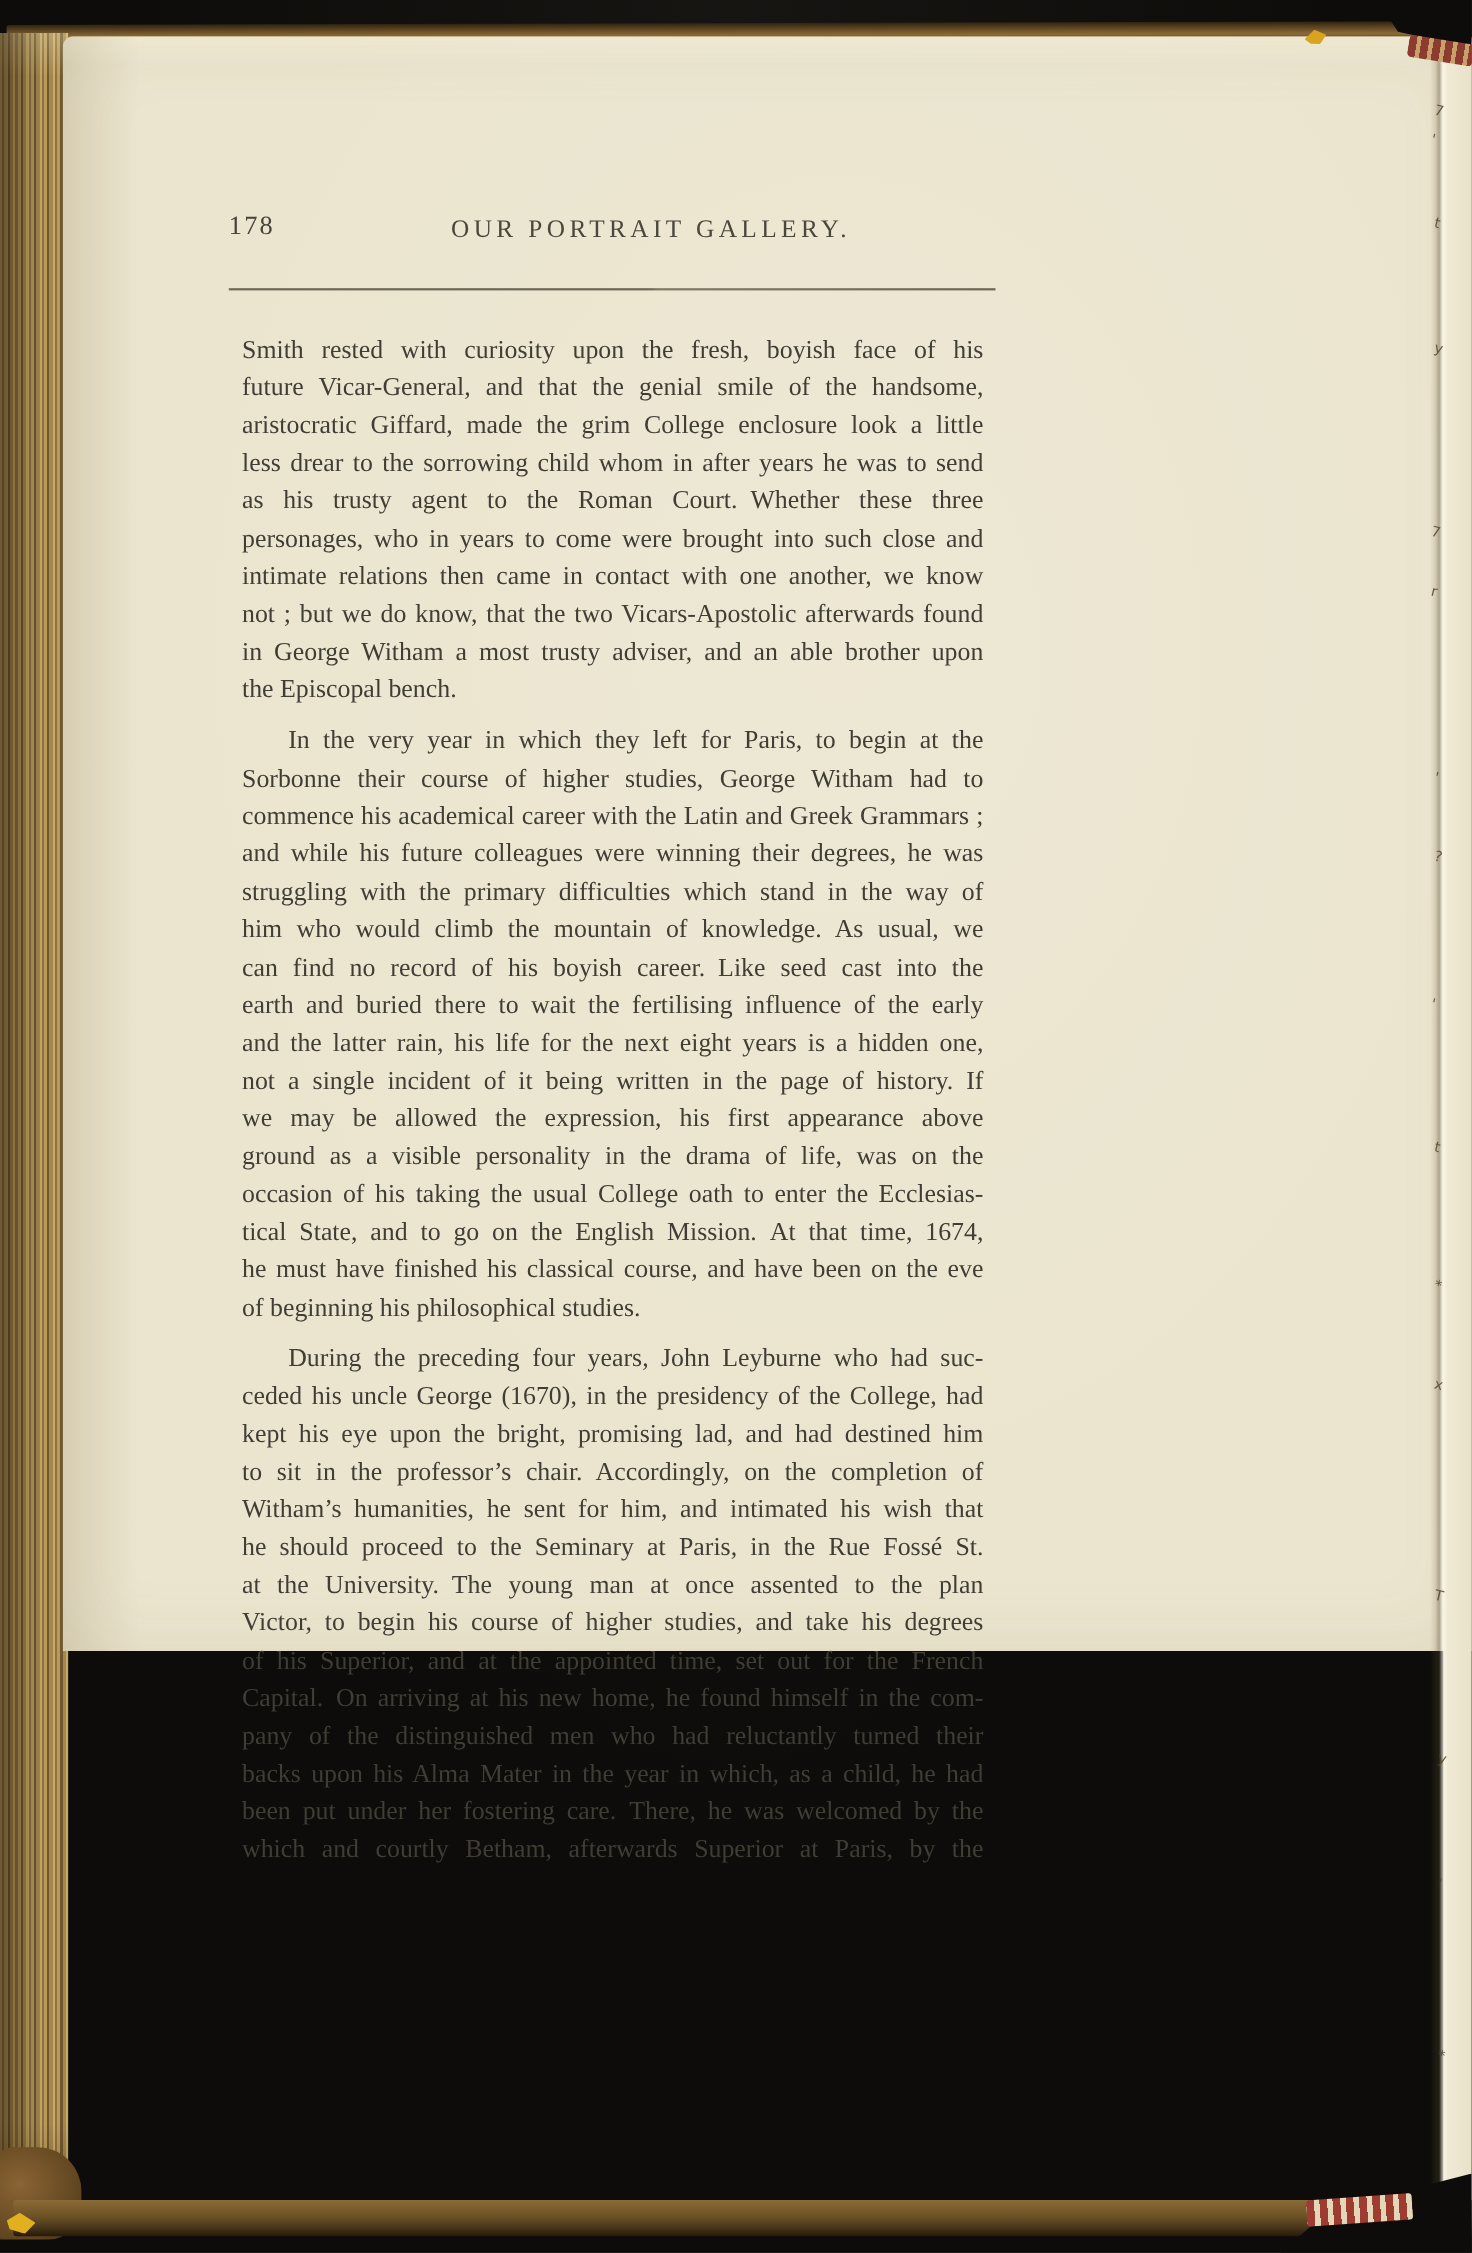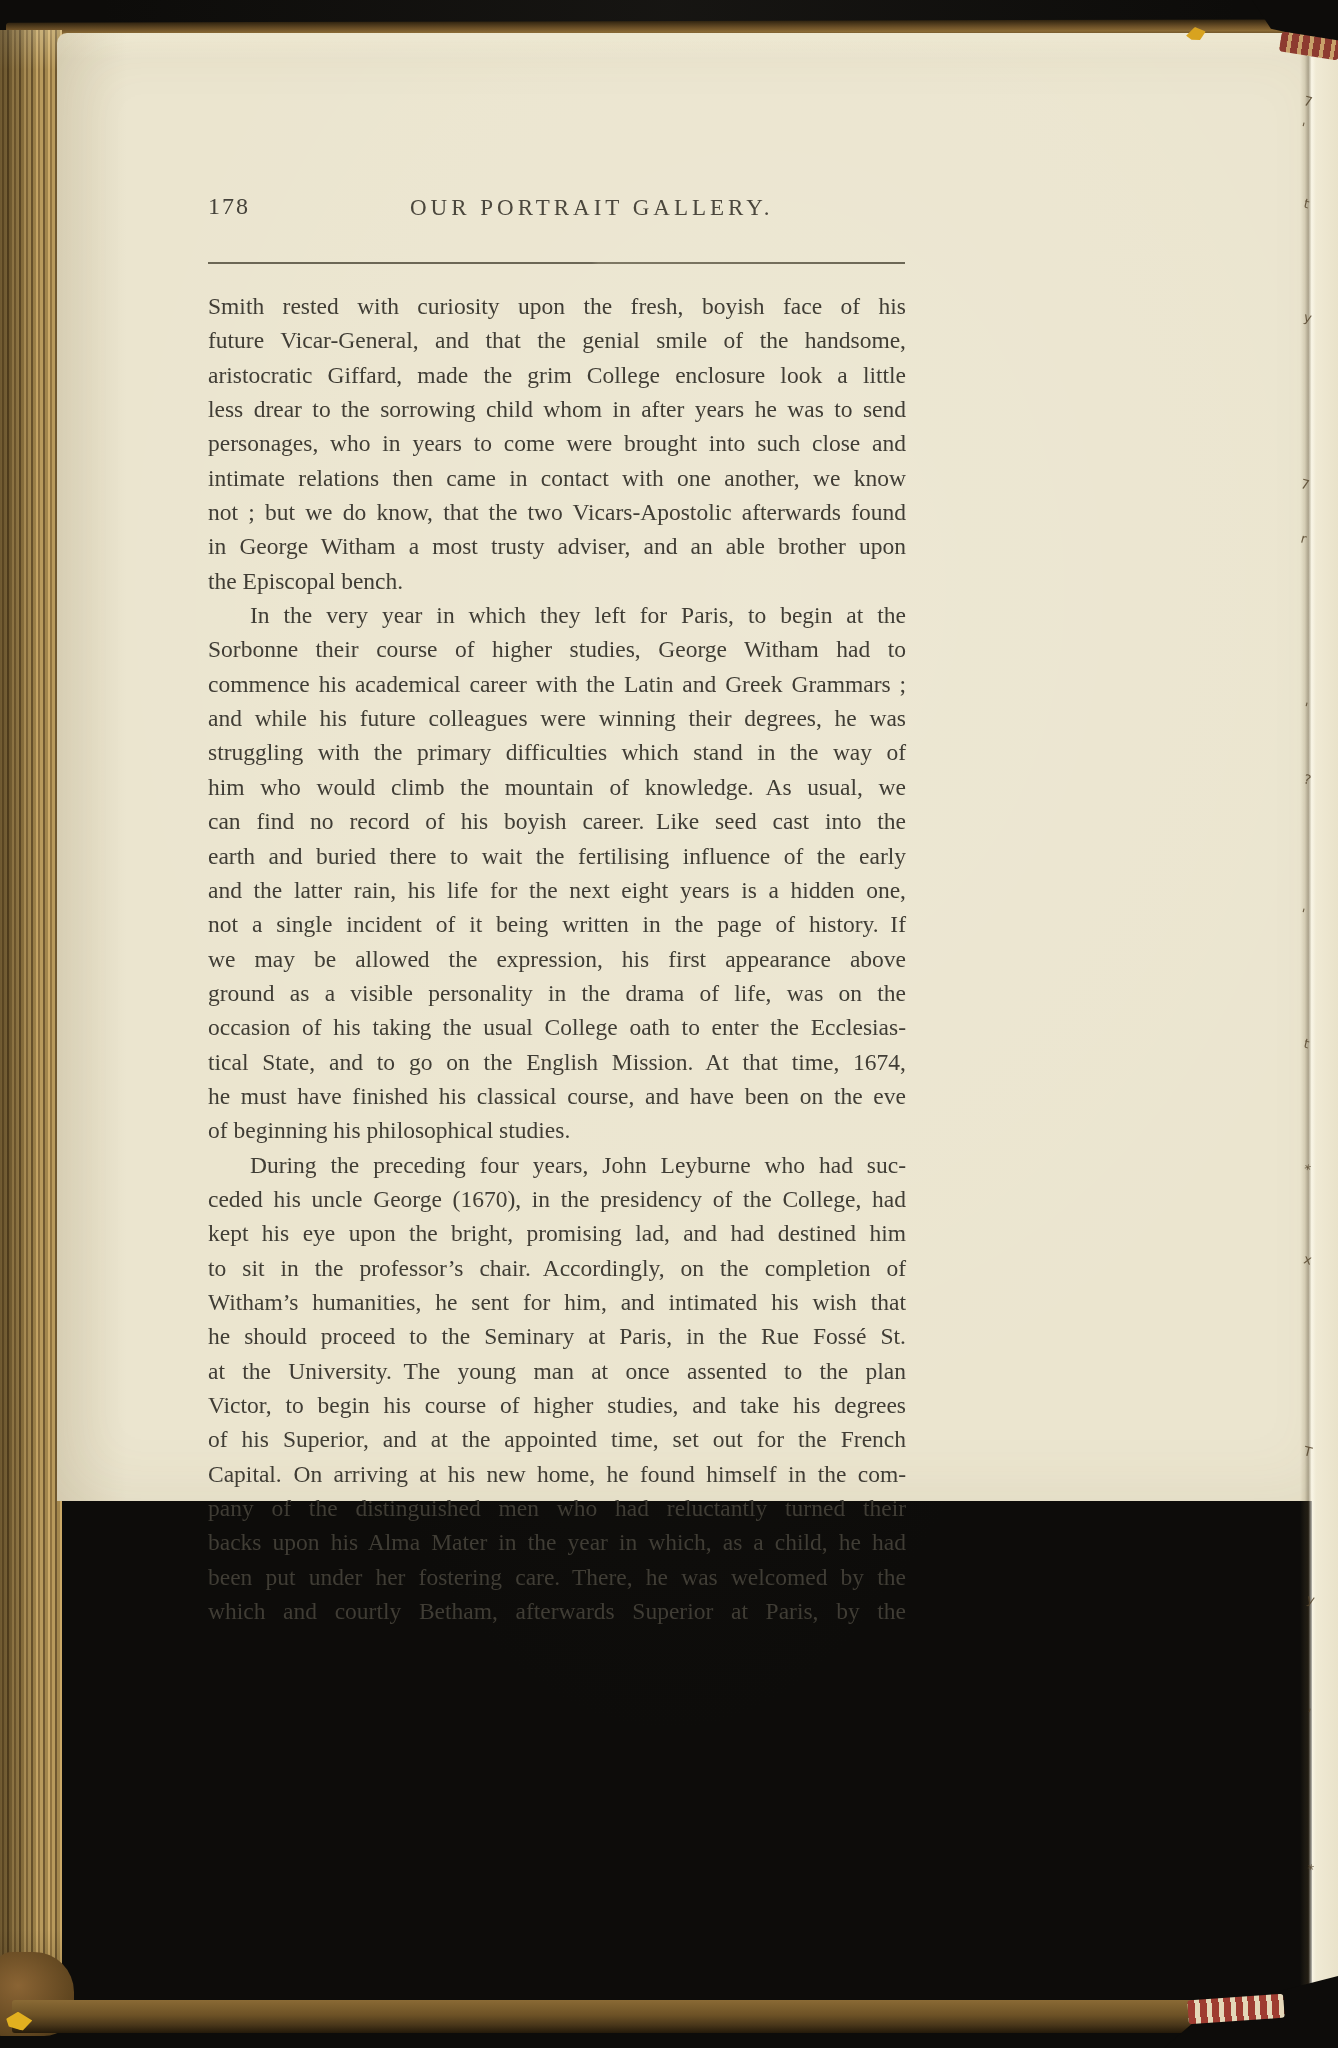--- a/index.html
+++ b/index.html
@@ -58,21 +58,21 @@
   .tassel.bottom{left:6px;top:2012px;width:26px;height:18px;background:#e2b01f;transform:rotate(10deg);
     clip-path:polygon(0 50%,40% 0,100% 35%,70% 100%,15% 90%);}
 
   
   .folio{position:absolute;left:151px;top:160px;font-size:24px;letter-spacing:2px;color:#45423a;}
   .running-head{position:absolute;left:353px;top:162px;font-size:23px;letter-spacing:4px;color:#4b473d;}
   .head-rule{position:absolute;left:151px;top:229px;width:697px;height:2px;
     background:linear-gradient(90deg,#55503f 0 55%,#6b6551 56%,#55503f);opacity:.85;}
   .body-col{position:absolute;left:151px;top:256px;width:698px;
     font-size:23.5px;line-height:34.35px;color:#403d35;text-align:justify;}
-  .para{margin:0;}
+  .para{margin:12px;}
   .line{text-align:justify;text-align-last:justify;min-height:34.35px;}
   .line.endpara{text-align-last:left;}
   .line.indent{text-indent:42px;}
 
   
   .ink-mark{position:absolute;color:#55452c;font-family:"DejaVu Sans",sans-serif;
     font-size:13px;transform:rotate(14deg);opacity:.85;}
 </style>
 </head>
 <body>
@@ -87,20 +87,21 @@
 <div class="page">
   <div class="folio">178</div>
   <div class="running-head">OUR PORTRAIT GALLERY.</div>
   <div class="head-rule"></div>
   <div class="body-col">
       <div class="para">
         <div class="line" style="">Smith rested with curiosity upon the fresh, boyish face of his</div>
         <div class="line" style="">future Vicar-General, and that the genial smile of the handsome,</div>
         <div class="line" style="">aristocratic Giffard, made the grim College enclosure look a little</div>
         <div class="line" style="">less drear to the sorrowing child whom in after years he was to send</div>
+        <div class="line" style="">as his trusty agent to the Roman Court. Whether these three</div>
         <div class="line" style="">personages, who in years to come were brought into such close and</div>
         <div class="line" style="">intimate relations then came in contact with one another, we know</div>
         <div class="line" style="">not ; but we do know, that the two Vicars-Apostolic afterwards found</div>
         <div class="line" style="">in George Witham a most trusty adviser, and an able brother upon</div>
         <div class="line endpara" style="">the Episcopal bench.</div>
       </div>
       <div class="para">
         <div class="line indent" style="">In the very year in which they left for Paris, to begin at the</div>
         <div class="line" style="">Sorbonne their course of higher studies, George Witham had to</div>
         <div class="line" style="">commence his academical career with the Latin and Greek Grammars ;</div>

